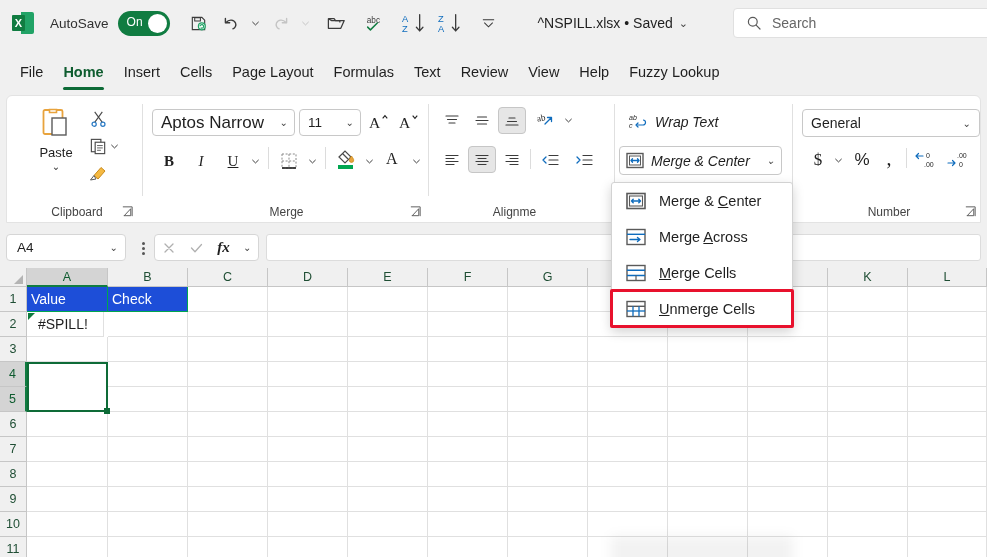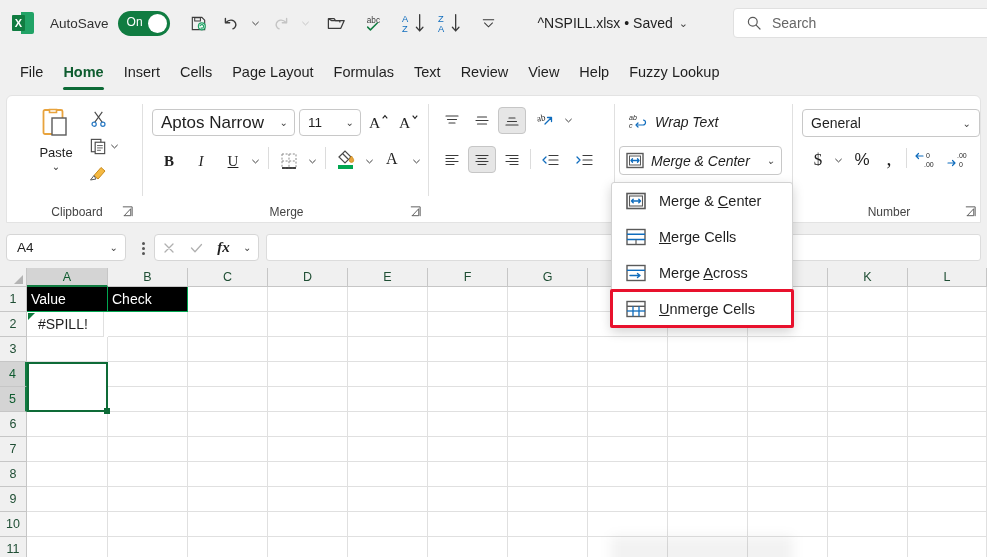--- a/index.html
+++ b/index.html
@@ -215,21 +215,21 @@
     border-right:1px solid #c6c6c6; border-bottom:1px solid #c6c6c6;
     font-size: 12.5px; color:#1f4e34; display:flex; align-items:center; justify-content:center;
     cursor:pointer;
   }
   .rowhead.sel { background:#d4d4d4; color:#0e5c2f; border-right: 2px solid #107c41; }
   .gcell {
     position:absolute; border-right:1px solid #e0e0e0; border-bottom:1px solid #e0e0e0;
     font-size: 14px; color:#1f1f1f; display:flex; align-items:center; padding: 0 4px;
     background: transparent;
   }
-  .gcell.hdr { background:#000000; color:#ffffff; border-right-color:#00a650; border-bottom-color:#00a650; }
+  .gcell.hdr { background:#1d4ed8; color:#ffffff; border-right-color:#00a650; border-bottom-color:#00a650; }
   .errmark { position:absolute; left:0; top:0; border-left:7px solid #0e7a3c; border-bottom:7px solid transparent; }
   .selbox {
     position:absolute; border: 2px solid #0e6b37; pointer-events:none; z-index: 5;
   }
   .fillhandle { position:absolute; width:6px; height:6px; background:#0e6b37; z-index:6; }
   .menushadow {
     position:absolute; left:611px; top:268px; width:182px; height:62px;
     background: rgba(0,0,0,0.05); filter: blur(6px); z-index: 3; pointer-events:none;
   }
 </style>
@@ -518,20 +518,21 @@
             <path d="M9 4.5h9M9 9h9M9 13.5h9" stroke="#3b3b3b" stroke-width="1.2" stroke-linecap="round"></path>
             <path d="M6 6L3 9l3 3" fill="none" stroke="#0f6cbd" stroke-width="1.3" stroke-linecap="round" stroke-linejoin="round"></path>
           </svg>
       </div>
       <div class="abtn" style="left:140px;top:50px">
         <svg width="20" height="18" viewBox="0 0 20 18">
             <path d="M9 4.5h9M9 9h9M9 13.5h9" stroke="#3b3b3b" stroke-width="1.2" stroke-linecap="round"></path>
             <path d="M3 6l3 3-3 3" fill="none" stroke="#0f6cbd" stroke-width="1.3" stroke-linecap="round" stroke-linejoin="round"></path>
           </svg>
       </div>
+      <div class="rgroup-label" style="left:-8px">Alignme</div>
       <div class="rdiv" style="right:0"></div>
     </div>
 
     <div class="rgroup mergegrp">
       <div class="wrapbtn">
         <svg width="20" height="20" viewBox="0 0 20 20">
             <text x="1" y="8" font-size="7" font-family="Liberation Sans" fill="#1f1f1f">ab</text>
             <text x="1" y="16" font-size="7" font-family="Liberation Sans" fill="#1f1f1f">c</text>
             <path d="M8 13h7a2.5 2.5 0 0 0 0-5" fill="none" stroke="#0f6cbd" stroke-width="1.2"></path>
             <path d="M10 11l-2 2 2 2" fill="none" stroke="#0f6cbd" stroke-width="1.2" stroke-linecap="round" stroke-linejoin="round"></path>
@@ -798,32 +799,32 @@
       <svg width="20" height="18" viewBox="0 0 20 18">
         <rect x="1" y="1.5" width="18" height="15" fill="#fff" stroke="#5a5a5a" stroke-width="1.6"></rect>
         <rect x="3.5" y="4" width="13" height="10" fill="#fff" stroke="#5a5a5a" stroke-width="1.1"></rect>
         <path d="M5.5 9h9M7.2 7.2L5.5 9l1.7 1.8M12.8 7.2L14.5 9l-1.7 1.8" fill="none" stroke="#0f6cbd" stroke-width="1.4" stroke-linecap="round" stroke-linejoin="round"></path>
       </svg>
       <span class="mlbl">Merge &amp; <u>C</u>enter</span>
     </div>
     <div class="menuitem">
       <svg width="20" height="18" viewBox="0 0 20 18">
         <rect x="1" y="1.5" width="18" height="15" fill="#fff" stroke="#5a5a5a" stroke-width="1.4"></rect>
+        <path d="M1 6.3h18" stroke="#0f6cbd" stroke-width="1.4"></path>
+        <path d="M4 11.5h10M11.5 9.5l2.5 2-2.5 2" fill="none" stroke="#0f6cbd" stroke-width="1.4" stroke-linecap="round" stroke-linejoin="round"></path>
+      </svg>
+      <span class="mlbl">Merge <u>A</u>cross</span>
+    </div>
+    <div class="menuitem">
+      <svg width="20" height="18" viewBox="0 0 20 18">
+        <rect x="1" y="1.5" width="18" height="15" fill="#fff" stroke="#5a5a5a" stroke-width="1.4"></rect>
         <path d="M1 6.3h18M1 11.5h18" stroke="#0f6cbd" stroke-width="1.4"></path>
         <path d="M10 11.5v5" stroke="#5a5a5a" stroke-width="1.2"></path>
       </svg>
       <span class="mlbl"><u>M</u>erge Cells</span>
-    </div>
-    <div class="menuitem">
-      <svg width="20" height="18" viewBox="0 0 20 18">
-        <rect x="1" y="1.5" width="18" height="15" fill="#fff" stroke="#5a5a5a" stroke-width="1.4"></rect>
-        <path d="M1 6.3h18" stroke="#0f6cbd" stroke-width="1.4"></path>
-        <path d="M4 11.5h10M11.5 9.5l2.5 2-2.5 2" fill="none" stroke="#0f6cbd" stroke-width="1.4" stroke-linecap="round" stroke-linejoin="round"></path>
-      </svg>
-      <span class="mlbl">Merge <u>A</u>cross</span>
     </div>
     <div class="menuitem">
       <svg width="20" height="18" viewBox="0 0 20 18">
         <rect x="1" y="1.5" width="18" height="15" fill="#fff" stroke="#5a5a5a" stroke-width="1.4"></rect>
         <path d="M1 6.3h18" stroke="#5a5a5a" stroke-width="1.4"></path>
         <path d="M1 11h18" stroke="#0f6cbd" stroke-width="1.3"></path>
         <path d="M7 6.3v10M13 6.3v10" stroke="#0f6cbd" stroke-width="1.3"></path>
       </svg>
       <span class="mlbl"><u>U</u>nmerge Cells</span>
     </div>

